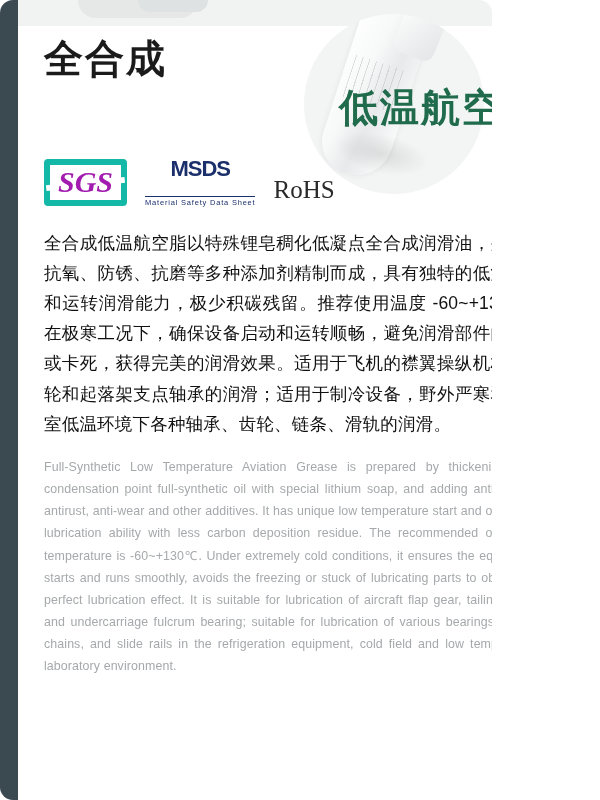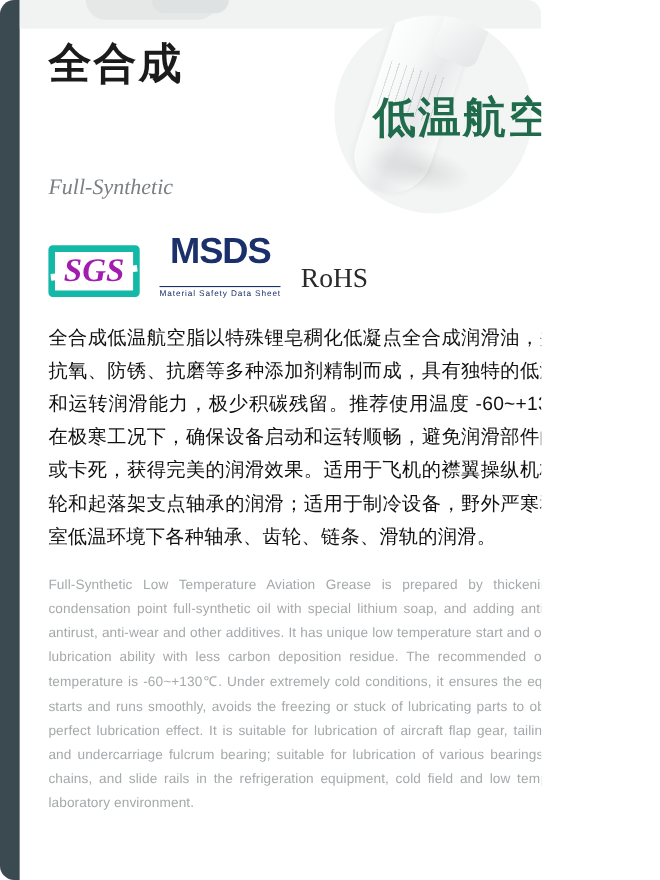--- a/index.html
+++ b/index.html
@@ -191,21 +191,21 @@
     position: relative;
     z-index: 1;
   }
   .msds-wrap {
     text-align: center;
     line-height: 1;
   }
   .msds {
     font-family: "Liberation Sans", sans-serif;
     font-weight: bold;
-    font-size: 33px;
+    font-size: 22px;
     color: #1b2f6b;
     letter-spacing: -1px;
   }
   .msds-sub {
     font-size: 7.5px;
     color: #1b2f6b;
     letter-spacing: 0.8px;
     margin-top: 16px;
     border-top: 1px solid #1b2f6b;
     padding-top: 2px;
@@ -255,21 +255,20 @@
     <div class="tube-cap"></div>
     <div class="tube-shadow"></div>
   </div>
 
   <div class="content">
 
     <h1 class="title-cn-1">全合成</h1>
     <h1 class="title-cn-2">低温航空脂</h1>
 
     <div class="title-en">
-      <div>Full-Synthetic</div>
     </div>
 
     <div class="certs">
       <div class="sgs">
         <span>SGS</span>
       </div>
       <div class="msds-wrap">
         <div class="msds">MSDS</div>
         <div class="msds-sub">Material Safety Data Sheet</div>
       </div>

